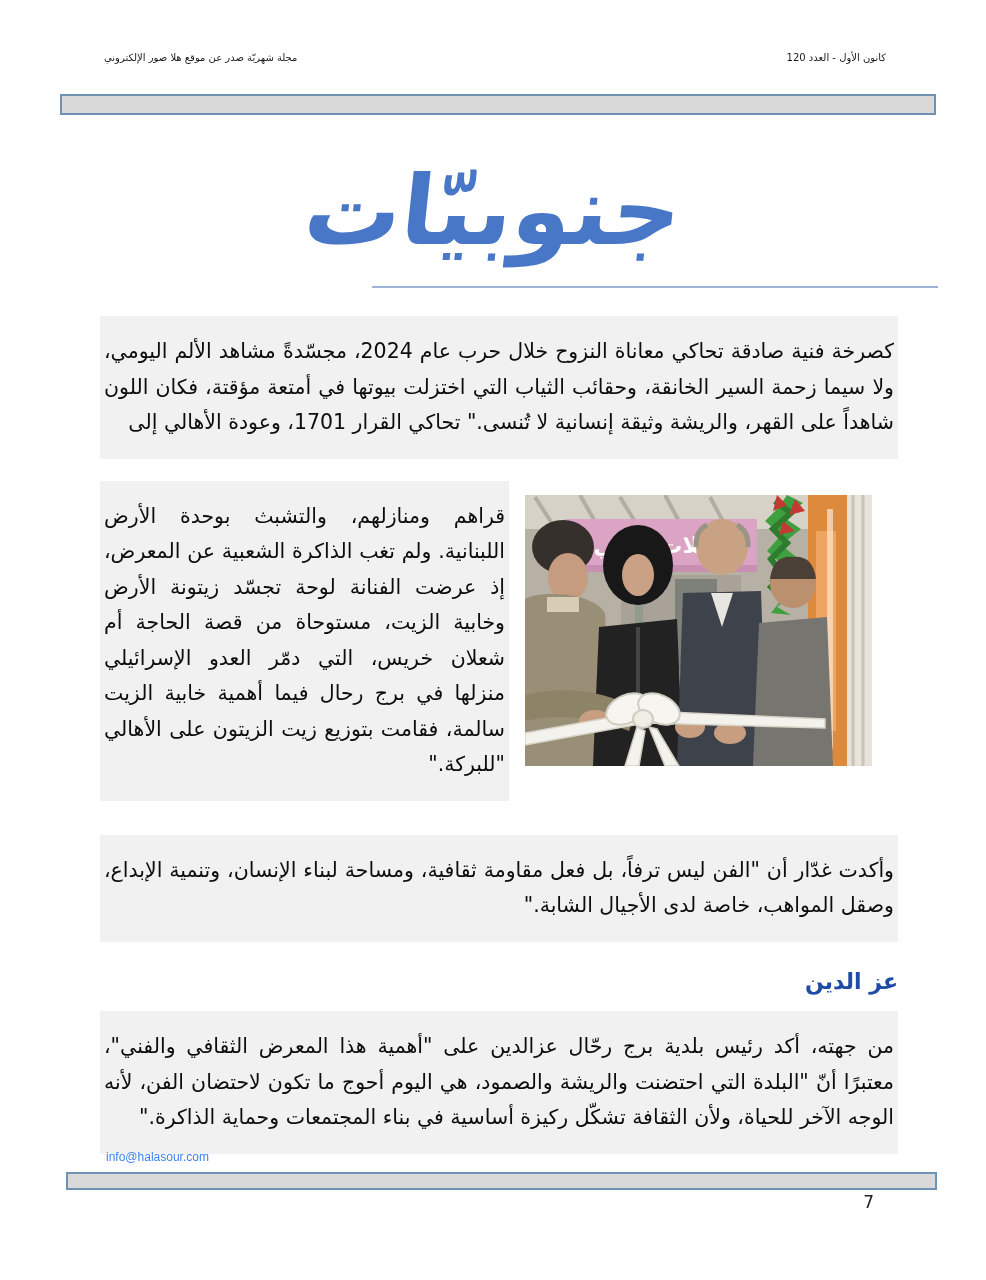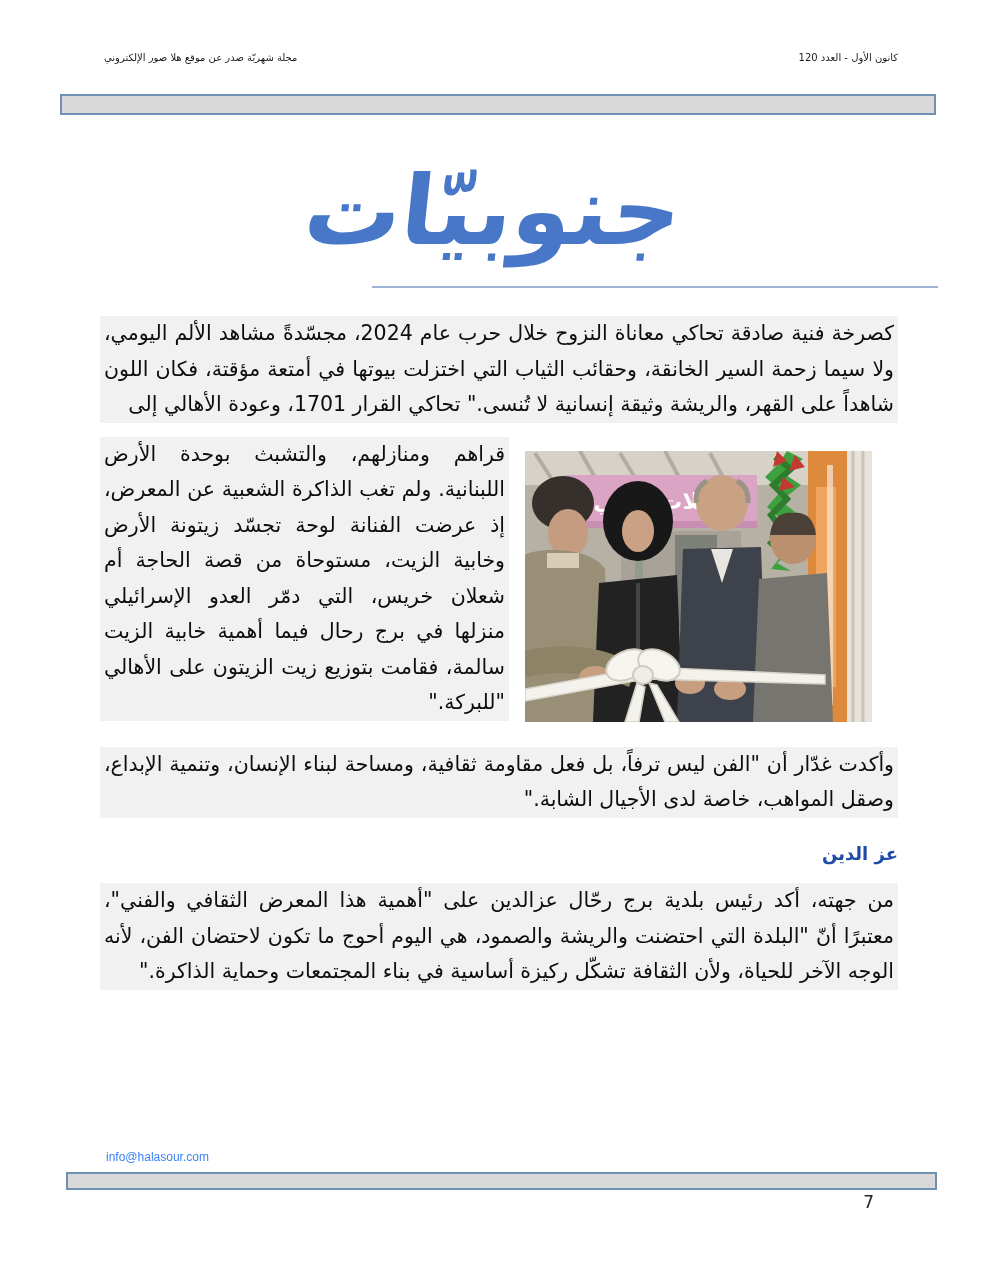--- a/index.html
+++ b/index.html
@@ -2,47 +2,47 @@
 <html lang="ar"><head>
 <meta charset="utf-8">
 <style>
   html,body{margin:0;padding:0;background:#ffffff;}
   .page{
     position:relative;width:986px;height:1280px;background:#ffffff;
     font-family:"DejaVu Sans", sans-serif;color:#111;overflow:hidden;
   }
   
   .hdr-txt{position:absolute;top:52px;font-size:10px;direction:rtl;color:#1a1a1a;white-space:nowrap;}
-  .hdr-right{right:88px;margin-left:48px;}
+  .hdr-right{right:100px;margin-left:48px;}
   .hdr-left{left:104px;}
   .rule-bar{
     position:absolute;background:#d9d9d9;border:2px solid #6e91b4;box-sizing:border-box;
   }
   .bar-top{left:60px;top:94px;width:876px;height:21px;}
   .bar-bottom{left:66px;top:1172px;width:871px;height:18px;}
   
   .masthead{
     position:absolute;left:0;top:138px;width:100%;height:150px;
     text-align:center;color:#4877c8;font-weight:bold;font-size:96px;line-height:146px;
     transform:skewX(-6deg);letter-spacing:2px;
   }
   .masthead-underline{position:absolute;left:372px;top:286px;width:566px;height:2px;background:#9db3d5;}
   
   .article{
     position:absolute;left:100px;top:316px;width:798px;
     direction:rtl;text-align:justify;font-size:20.5px;line-height:35.5px;color:#0d0d0d;
   }
   .shaded{background:#f1f1f1;}
-  .para{margin:0 0 14px 0;padding:0 4px;}
+  .para{margin:0 0 22px 0;padding:18px 4px;}
   .wrap-row{display:flex;align-items:flex-start;}
   .wrap-text{flex:1 1 auto;min-width:0;}
   .photo-col{flex:0 0 347px;margin-top:14px;margin-left:16px;margin-right:26px;}
   .photo-frame{width:347px;height:271px;overflow:hidden;background:#b7b0a5;}
   .sub-heading{
-    margin:18px 0 12px 0;color:#1e4ba6;font-weight:bold;font-size:18px;text-align:right;
+    margin:18px 0 12px 0;color:#1e4ba6;font-weight:bold;font-size:22px;text-align:right;
   }
   
   .page-number{position:absolute;top:1192px;right:112px;font-size:17px;color:#222;}
   .footer-email{position:absolute;top:1150px;left:106px;font-size:12px;color:#3b82f6;
     font-family:"Liberation Sans","DejaVu Sans",sans-serif;}
 </style>
 </head>
 <body>
 
 <div class="page">

